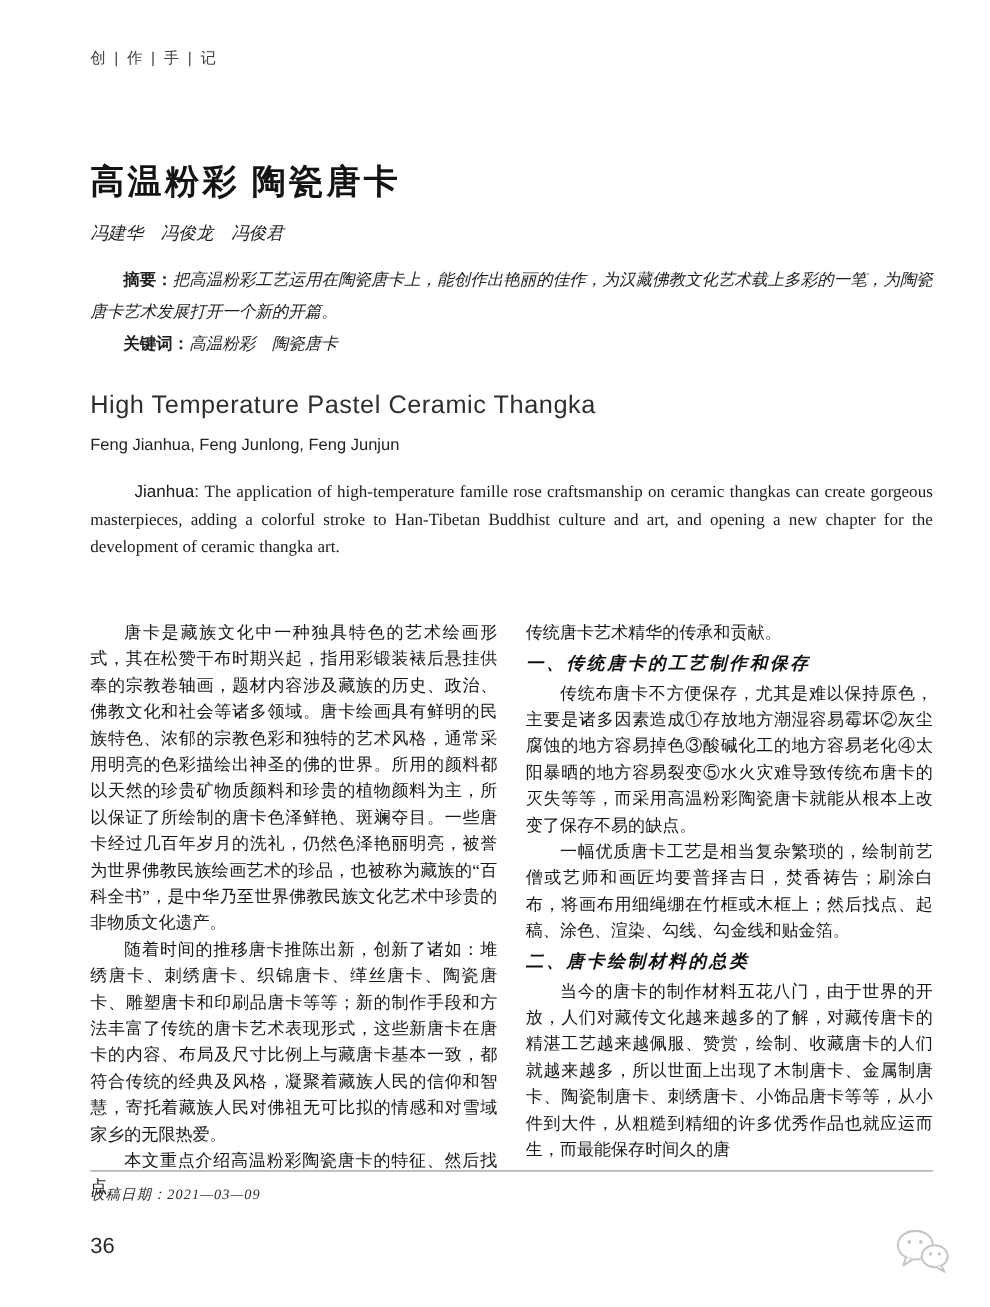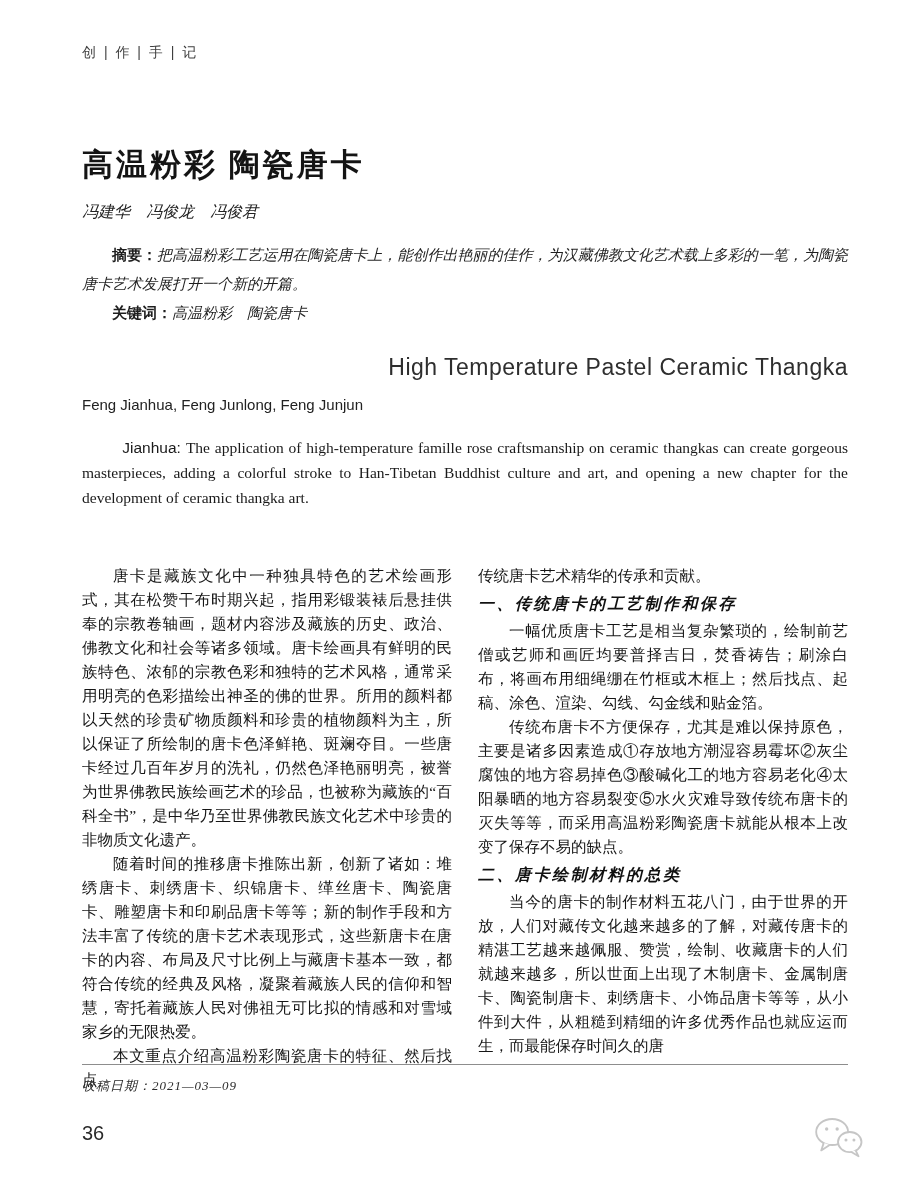--- a/index.html
+++ b/index.html
@@ -163,40 +163,40 @@
   <div class="authors-cn">冯建华　冯俊龙　冯俊君</div>
 
   <p class="abstract-cn" style="margin-bottom:0;">
     <span class="cn-label">摘要：</span><span>把高温粉彩工艺运用在陶瓷唐卡上，能创作出艳丽的佳作，为汉藏佛教文化艺术载上多彩的一笔，为陶瓷唐卡艺术发展打开一个新的开篇。</span>
   </p>
 
   <p class="keywords-cn" style="margin:0;">
     <span class="cn-label">关键词：</span><span>高温粉彩　陶瓷唐卡</span>
   </p>
 
-  <h2 class="title-en" style="margin-bottom:0; font-weight:normal;text-align:right;">High Temperature Pastel Ceramic Thangka</h2>
+  <h2 class="title-en" style="margin-bottom:0; font-weight:normal;">High Temperature Pastel Ceramic Thangka</h2>
 
   <div class="authors-en">Feng Jianhua, Feng Junlong, Feng Junjun</div>
 
   <p class="abstract-en" style="margin-bottom:0;">
     <span class="en-label">Jianhua:</span><span>The application of high-temperature famille rose craftsmanship on ceramic thangkas can create gorgeous masterpieces, adding a colorful stroke to Han-Tibetan Buddhist culture and art, and opening a new chapter for the development of ceramic thangka art.</span>
   </p>
 
 
   <div class="body-columns">
     <div class="col">
       <p class="bp indent">唐卡是藏族文化中一种独具特色的艺术绘画形式，其在松赞干布时期兴起，指用彩锻装裱后悬挂供奉的宗教卷轴画，题材内容涉及藏族的历史、政治、佛教文化和社会等诸多领域。唐卡绘画具有鲜明的民族特色、浓郁的宗教色彩和独特的艺术风格，通常采用明亮的色彩描绘出神圣的佛的世界。所用的颜料都以天然的珍贵矿物质颜料和珍贵的植物颜料为主，所以保证了所绘制的唐卡色泽鲜艳、斑斓夺目。一些唐卡经过几百年岁月的洗礼，仍然色泽艳丽明亮，被誉为世界佛教民族绘画艺术的珍品，也被称为藏族的“百科全书”，是中华乃至世界佛教民族文化艺术中珍贵的非物质文化遗产。</p>
       <p class="bp indent">随着时间的推移唐卡推陈出新，创新了诸如：堆绣唐卡、刺绣唐卡、织锦唐卡、缂丝唐卡、陶瓷唐卡、雕塑唐卡和印刷品唐卡等等；新的制作手段和方法丰富了传统的唐卡艺术表现形式，这些新唐卡在唐卡的内容、布局及尺寸比例上与藏唐卡基本一致，都符合传统的经典及风格，凝聚着藏族人民的信仰和智慧，寄托着藏族人民对佛祖无可比拟的情感和对雪域家乡的无限热爱。</p>
       <p class="bp indent">本文重点介绍高温粉彩陶瓷唐卡的特征、然后找点</p>
     </div>
     <div class="col">
       <p class="bp">传统唐卡艺术精华的传承和贡献。</p>
       <h3 class="bh">一、传统唐卡的工艺制作和保存</h3>
+      <p class="bp indent">传统布唐卡不方便保存，尤其是难以保持原色，主要是诸多因素造成①存放地方潮湿容易霉坏②灰尘腐蚀的地方容易掉色③酸碱化工的地方容易老化④太阳暴晒的地方容易裂变⑤水火灾难导致传统布唐卡的灭失等等，而采用高温粉彩陶瓷唐卡就能从根本上改变了保存不易的缺点。</p>
       <p class="bp indent">一幅优质唐卡工艺是相当复杂繁琐的，绘制前艺僧或艺师和画匠均要普择吉日，焚香祷告；刷涂白布，将画布用细绳绷在竹框或木框上；然后找点、起稿、涂色、渲染、勾线、勾金线和贴金箔。</p>
-      <p class="bp indent">传统布唐卡不方便保存，尤其是难以保持原色，主要是诸多因素造成①存放地方潮湿容易霉坏②灰尘腐蚀的地方容易掉色③酸碱化工的地方容易老化④太阳暴晒的地方容易裂变⑤水火灾难导致传统布唐卡的灭失等等，而采用高温粉彩陶瓷唐卡就能从根本上改变了保存不易的缺点。</p>
       <h3 class="bh">二、唐卡绘制材料的总类</h3>
       <p class="bp indent">当今的唐卡的制作材料五花八门，由于世界的开放，人们对藏传文化越来越多的了解，对藏传唐卡的精湛工艺越来越佩服、赞赏，绘制、收藏唐卡的人们就越来越多，所以世面上出现了木制唐卡、金属制唐卡、陶瓷制唐卡、刺绣唐卡、小饰品唐卡等等，从小件到大件，从粗糙到精细的许多优秀作品也就应运而生，而最能保存时间久的唐</p>
     </div>
   </div>
 
   <div class="footer">
     <hr class="footnote-rule">
     <div class="received">收稿日期：2021—03—09</div>
   </div>
 

